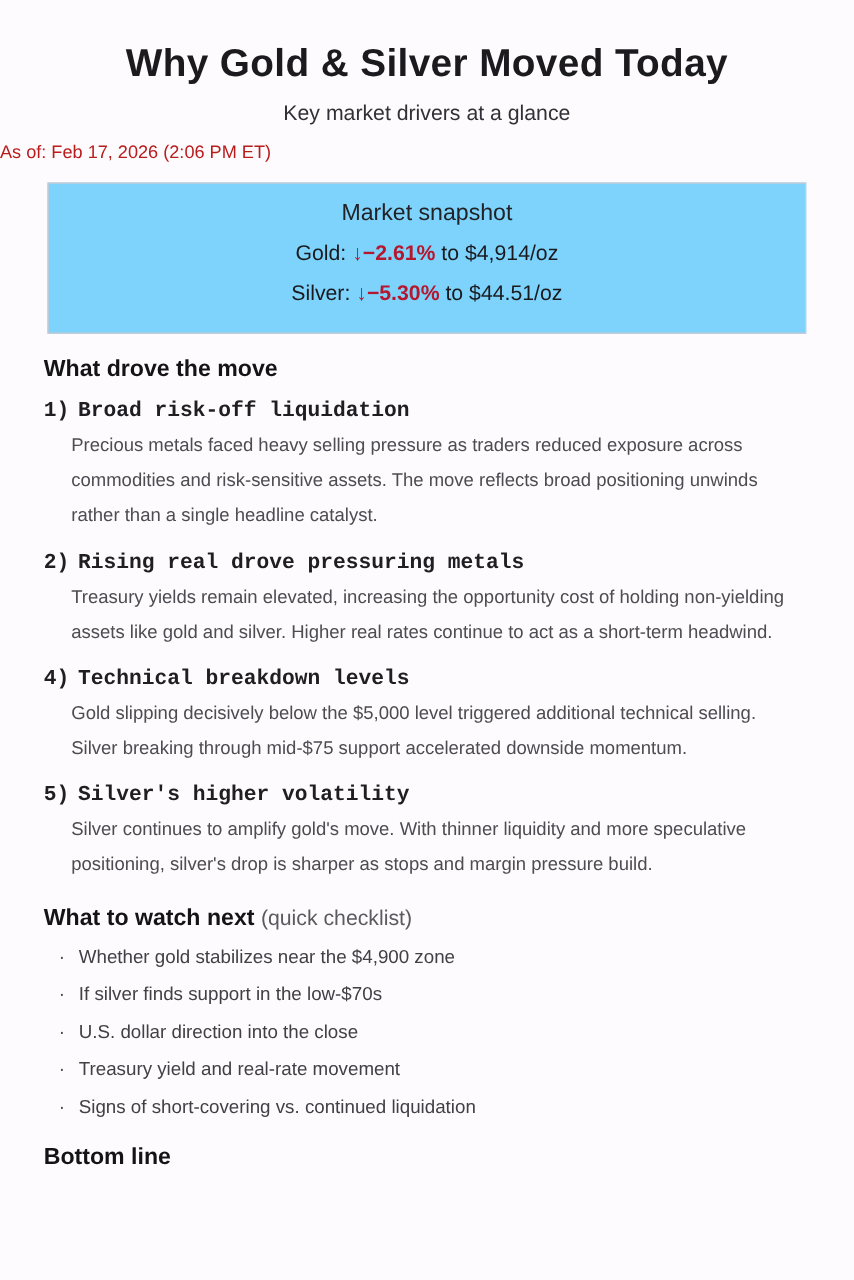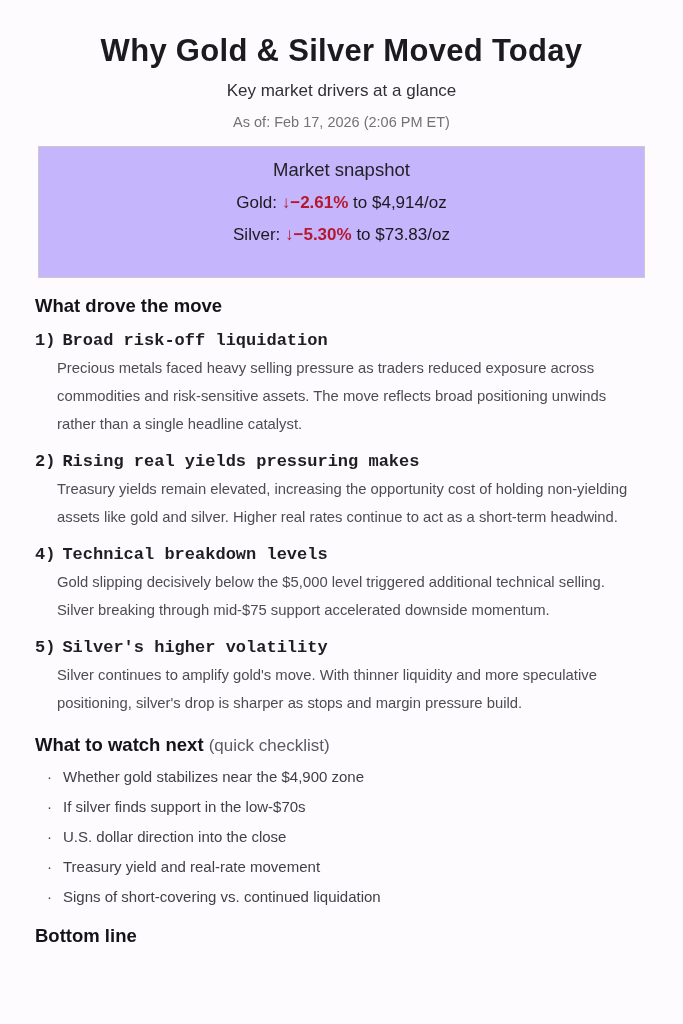--- a/index.html
+++ b/index.html
@@ -21,31 +21,31 @@
     color: #1b1b1f;
   }
   .subtitle {
     text-align: center;
     font-size: 17px;
     font-weight: 400;
     color: #303036;
     margin-top: 12px;
   }
   .as-of {
-    text-align: center;
+    text-align: left;
     font-size: 14.5px;
-    color: #737373;
+    color: #b91c1c;
     margin-top: 13px;
   }
   .snapshot {
     margin: 16px 38px 0 38px;
     border: 1px solid #c9c9cf;
-    background: #c4b5fd;
+    background: #7dd3fc;
     text-align: center;
-    padding: 10px 0 32px 0;
+    padding: 10px 0 21px 0;
   }
   .snapshot-title {
     font-size: 18.5px;
     font-weight: 500;
     color: #222226;
     margin-top: 2px;
   }
   .snapshot-row {
     font-size: 17px;
     color: #1a1a1e;
@@ -116,38 +116,38 @@
   <div class="snapshot">
     <div class="snapshot-title">Market snapshot</div>
     <div class="snapshot-row">
       <span>Gold:</span>
       <span class="chg">↓−2.61%</span>
       <span>to $4,914/oz</span>
     </div>
     <div class="snapshot-row">
       <span>Silver:</span>
       <span class="chg">↓−5.30%</span>
-      <span>to $73.83/oz</span>
+      <span>to $44.51/oz</span>
     </div>
   </div>
 
   <div class="content">
 
     <h2 class="section-heading">What drove the move</h2>
 
     <div>
       <h3 class="driver-title">
         <span class="num">1)</span><span>Broad risk-off liquidation</span>
       </h3>
       <p class="driver-body">Precious metals faced heavy selling pressure as traders reduced exposure across commodities and risk-sensitive assets. The move reflects broad positioning unwinds rather than a single headline catalyst.</p>
     </div>
 
     <div>
       <h3 class="driver-title">
-        <span class="num">2)</span><span>Rising real yields pressuring makes</span>
+        <span class="num">2)</span><span>Rising real drove pressuring metals</span>
       </h3>
       <p class="driver-body">Treasury yields remain elevated, increasing the opportunity cost of holding non-yielding assets like gold and silver. Higher real rates continue to act as a short-term headwind.</p>
     </div>
 
 
     <div>
       <h3 class="driver-title">
         <span class="num">4)</span><span>Technical breakdown levels</span>
       </h3>
       <p class="driver-body">Gold slipping decisively below the $5,000 level triggered additional technical selling. Silver breaking through mid-$75 support accelerated downside momentum.</p>

